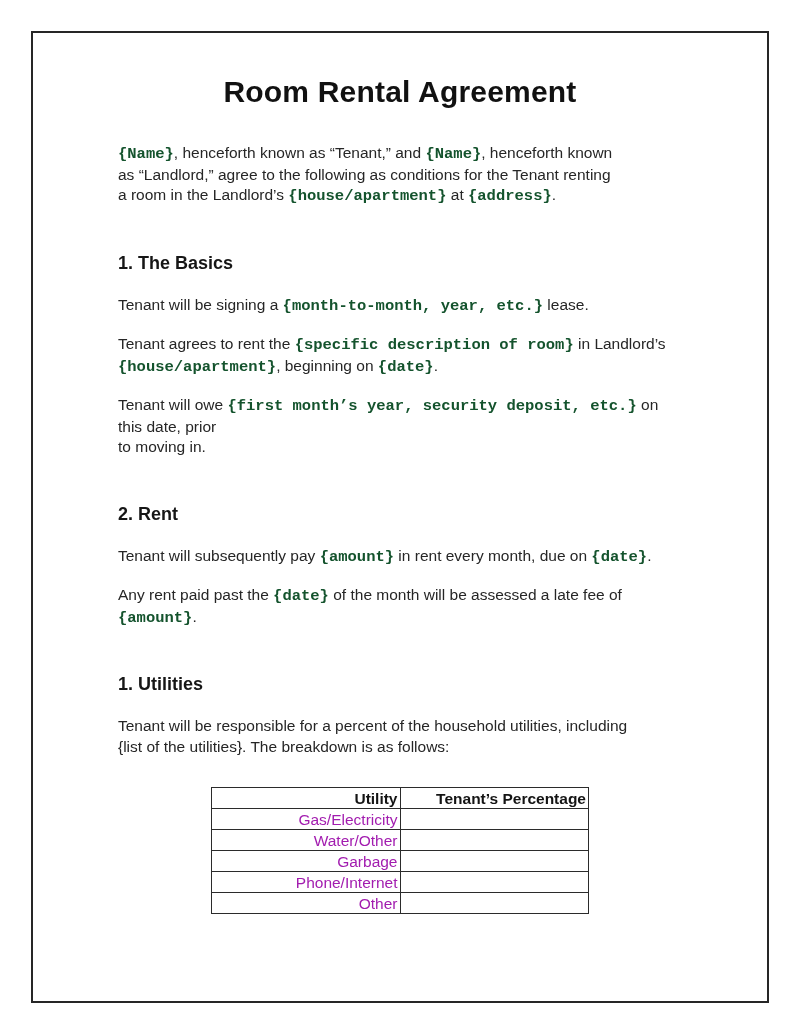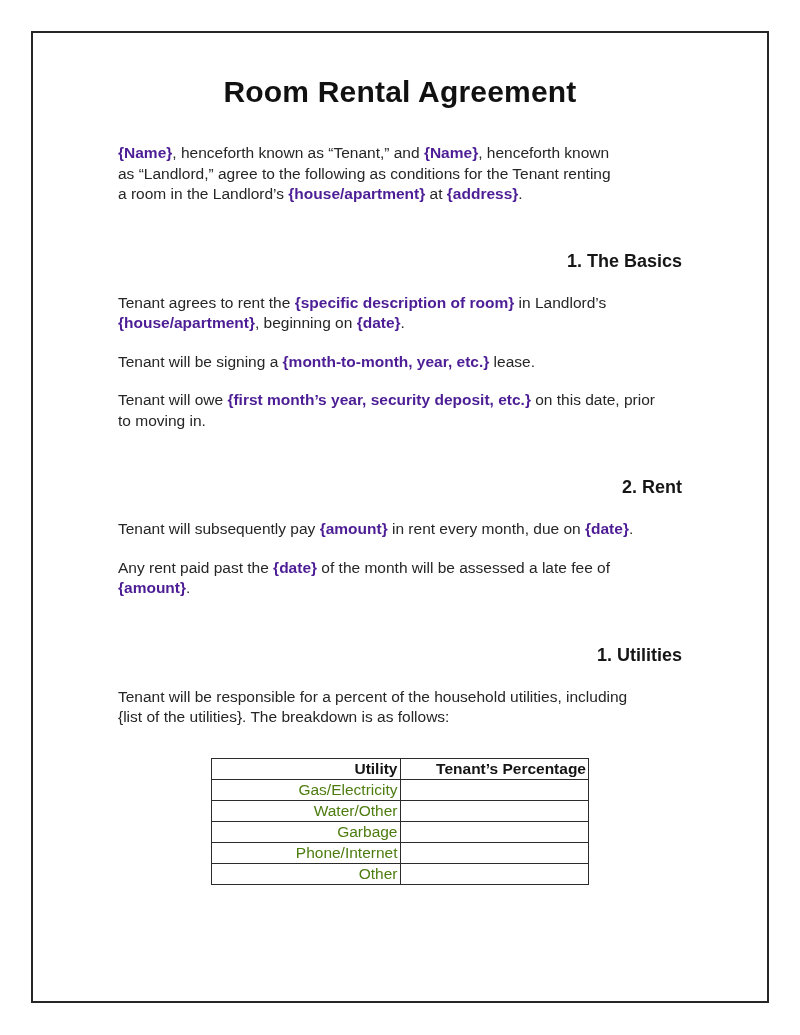--- a/index.html
+++ b/index.html
@@ -32,70 +32,70 @@
     color: #111111;
     text-align: center;
     margin: 42px 0 34px 0;
     letter-spacing: 0.2px;
   }
   .section-heading {
     font-size: 18px;
     line-height: 21px;
     font-weight: bold;
     color: #161616;
-    text-align: right;
+    text-align: left;
     margin: 46px 0 21px 0;
   }
   p.body-para {
     font-size: 15.5px;
     line-height: 20.5px;
     margin: 0 0 18px 0;
     white-space: pre-line;
     color: #262626;
   }
-  p.body-para strong { color: #4c1d95; }
+  p.body-para strong { color: #14532d; font-family: Liberation Mono, monospace; }
   table.utilities {
     border-collapse: collapse;
     margin: 30px auto 0 auto;
     width: 378px;
     table-layout: fixed;
   }
   table.utilities th,
   table.utilities td {
     border: 1.5px solid #2b2b2b;
     font-size: 15.5px;
     line-height: 19px;
     text-align: right;
     padding: 0 2px;
     height: 20px;
     overflow: hidden;
   }
   table.utilities th {
     font-weight: bold;
     color: #141414;
   }
-  table.utilities td { color: #4d7c0f; }
+  table.utilities td { color: #a21caf; }
 </style>
 </head>
 <body>
 
 <div class="page">
   <div class="frame">
     <div class="content">
 
       <h1 class="doc-title">Room Rental Agreement</h1>
 
       <p class="body-para"><strong>{Name}</strong>, henceforth known as “Tenant,” and <strong>{Name}</strong>, henceforth known
 as “Landlord,” agree to the following as conditions for the Tenant renting
 a room in the Landlord’s <strong>{house/apartment}</strong> at <strong>{address}</strong>.</p>
 
       <h2 class="section-heading">1. The Basics</h2>
+      <p class="body-para">Tenant will be signing a <strong>{month-to-month, year, etc.}</strong> lease.</p>
       <p class="body-para">Tenant agrees to rent the <strong>{specific description of room}</strong> in Landlord’s
 <strong>{house/apartment}</strong>, beginning on <strong>{date}</strong>.</p>
-      <p class="body-para">Tenant will be signing a <strong>{month-to-month, year, etc.}</strong> lease.</p>
       <p class="body-para">Tenant will owe <strong>{first month’s year, security deposit, etc.}</strong> on this date, prior
 to moving in.</p>
 
       <h2 class="section-heading">2. Rent</h2>
       <p class="body-para">Tenant will subsequently pay <strong>{amount}</strong> in rent every month, due on <strong>{date}</strong>.</p>
       <p class="body-para">Any rent paid past the <strong>{date}</strong> of the month will be assessed a late fee of
 <strong>{amount}</strong>.</p>
 
       <h2 class="section-heading">1. Utilities</h2>
       <p class="body-para">Tenant will be responsible for a percent of the household utilities, including

